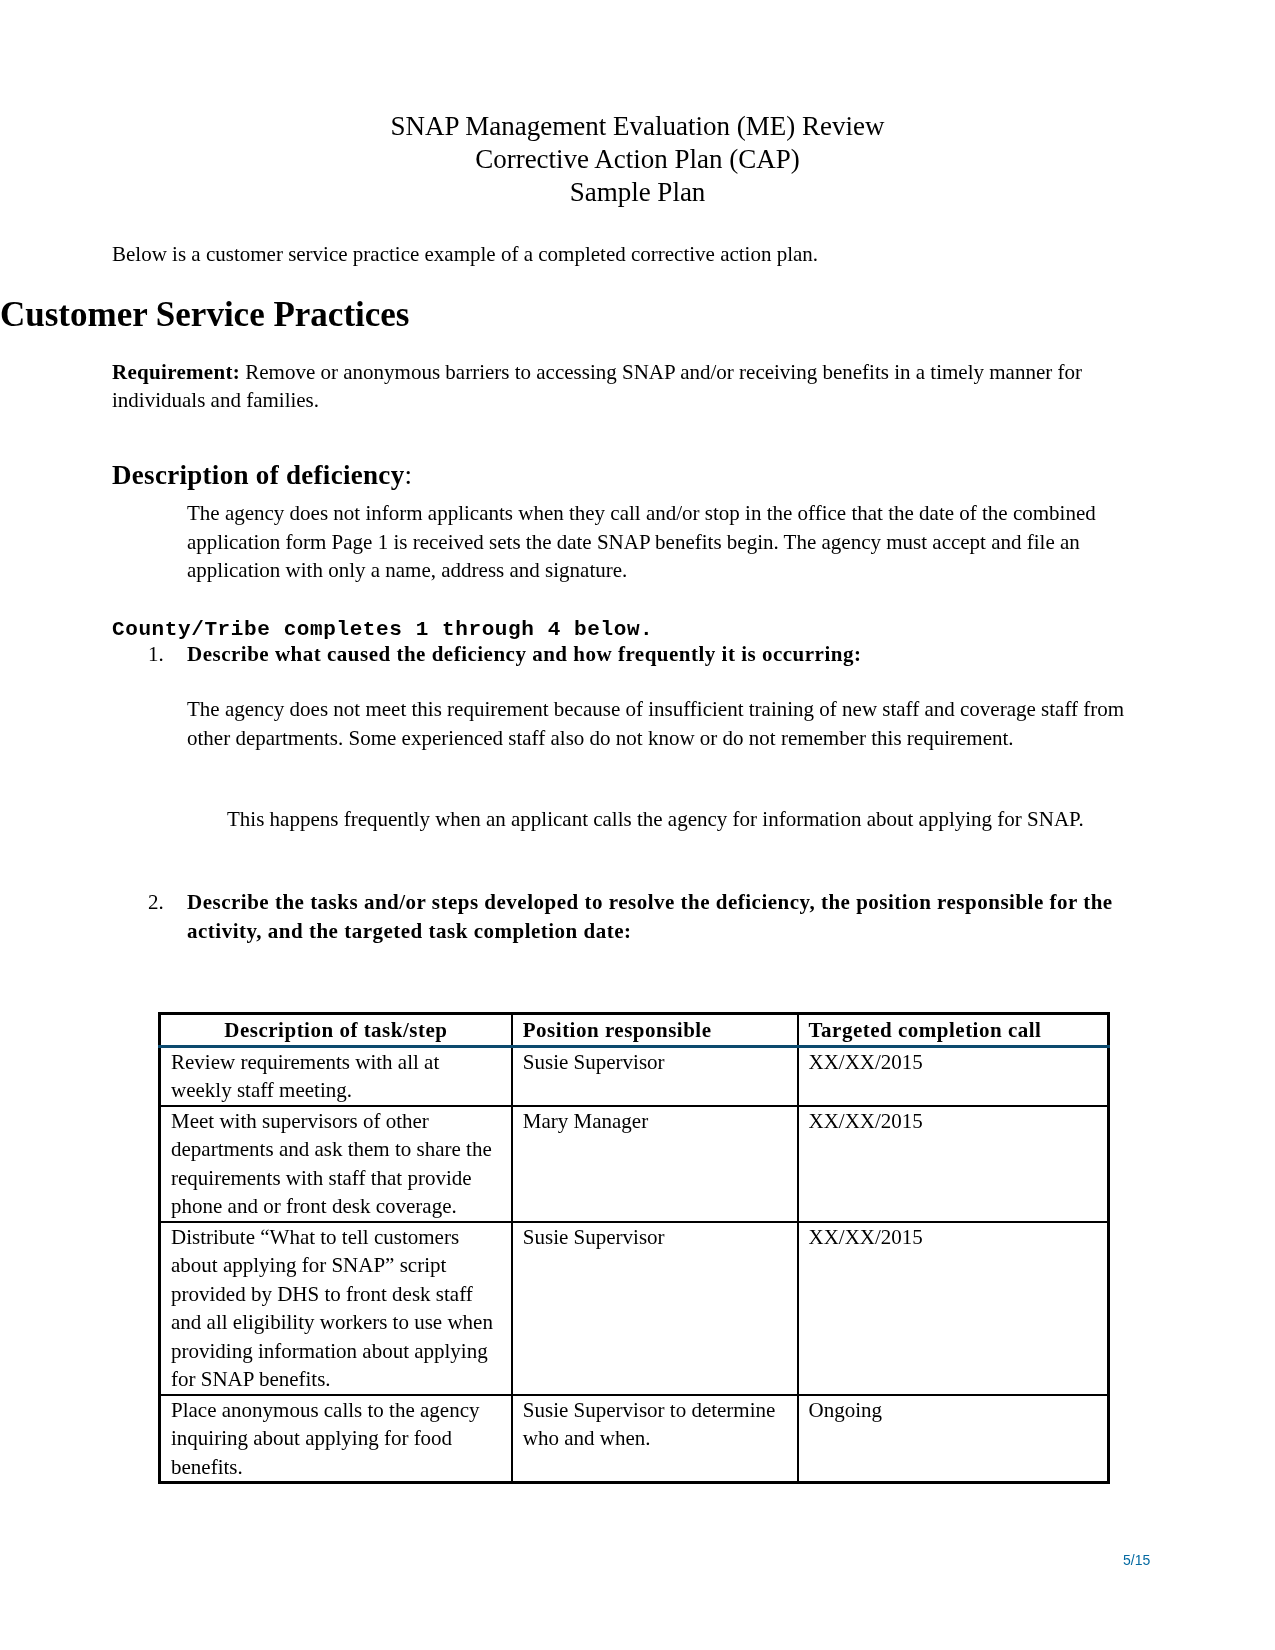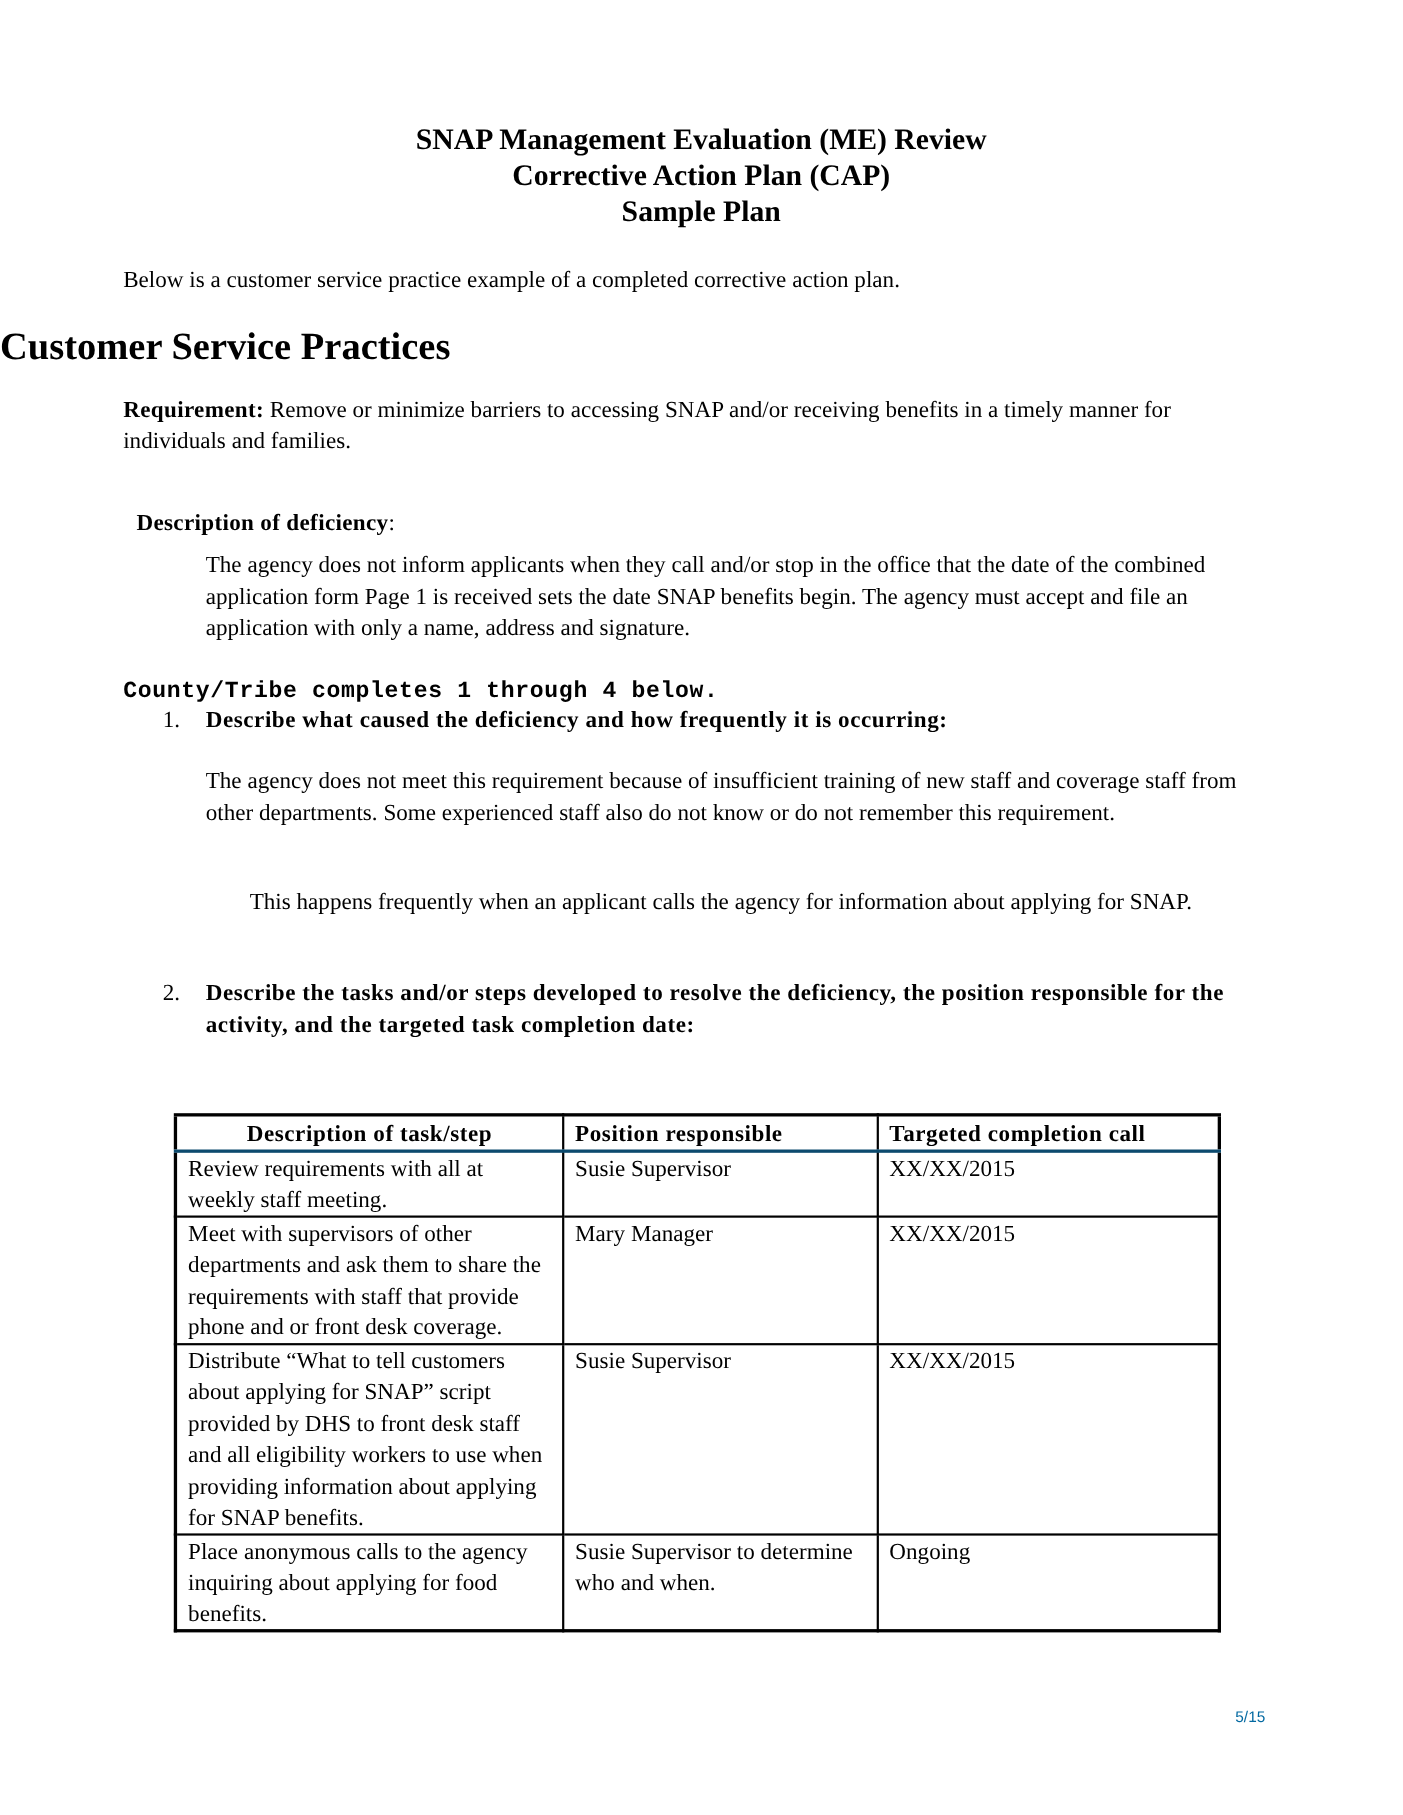--- a/index.html
+++ b/index.html
@@ -1,26 +1,26 @@
 <!DOCTYPE html>
 <html><head>
   <meta charset="utf-8">
   <style>
     html, body { margin: 0; padding: 0; background: #ffffff; }
     body { width: 1275px; height: 1650px; position: relative; overflow: hidden;
            font-family: "Liberation Serif", "DejaVu Serif", serif; color: #000; }
     .page { position: absolute; left: 0; top: 0; width: 1275px; height: 1650px; }
     .title-block { position: absolute; left: 0; width: 1275px; top: 110px; text-align: center; }
-    .title-line { font-weight: bold; font-size: 27px; line-height: 33px; display: block; }
+    .title-line { font-weight: normal; font-size: 27px; line-height: 33px; display: block; }
     .intro { position: absolute; left: 112px; top: 240px; font-size: 21px; line-height: 28px; }
     .section-heading { position: absolute; left: 0; width: 1275px; top: 298px; text-align: left;
                        font-weight: bold; font-size: 35px; line-height: 33px; }
     .requirement { position: absolute; left: 112px; top: 358px; width: 1040px; font-size: 21px; line-height: 28px; }
     .req-label { font-weight: bold; letter-spacing: 0.3px; }
-    .deficiency-label { position: absolute; left: 112px; top: 461px; font-size: 21px; line-height: 28px; margin-left: 12px; }
+    .deficiency-label { position: absolute; left: 112px; top: 461px; font-size: 27px; line-height: 28px; }
     .deficiency-label b { font-weight: bold; letter-spacing: 0.3px; }
     .deficiency-text { position: absolute; left: 187px; top: 499px; width: 980px; font-size: 21px; line-height: 28.5px; }
     .county { position: absolute; left: 112px; top: 616px; font-size: 21px; line-height: 28px; font-weight: bold; letter-spacing: 0.6px; font-family: Liberation Mono, monospace; }
     .item { position: absolute; left: 148px; font-size: 21px; line-height: 28.5px; }
     .item-num { position: absolute; left: 0; top: 0; }
     .item-body { position: absolute; left: 39px; top: 0; width: 985px; font-weight: bold; letter-spacing: 0.5px; }
     .para { position: absolute; left: 187px; width: 970px; font-size: 21px; line-height: 28.5px; }
     table.tasks { position: absolute; left: 158px; top: 1012px; width: 952px; border-collapse: collapse;
                   font-size: 21px; line-height: 28.5px; }
     table.tasks th, table.tasks td { border: 2px solid #000; vertical-align: top; text-align: left; padding: 0 10px; }
@@ -43,21 +43,21 @@
     <span class="title-line">SNAP Management Evaluation (ME) Review</span>
     <span class="title-line">Corrective Action Plan (CAP)</span>
     <span class="title-line">Sample Plan</span>
   </div>
 
   <div class="intro">Below is a customer service practice example of a completed corrective action plan.</div>
 
   <div class="section-heading">Customer Service Practices</div>
 
   <div class="requirement">
-    <span class="req-label">Requirement:</span><span> Remove or minimize barriers to accessing SNAP and/or receiving benefits in a timely manner for individuals and families.</span>
+    <span class="req-label">Requirement:</span><span> Remove or anonymous barriers to accessing SNAP and/or receiving benefits in a timely manner for individuals and families.</span>
   </div>
 
   <div class="deficiency-label">
     <b>Description of deficiency</b><span>:</span>
   </div>
 
   <div class="deficiency-text">The agency does not inform applicants when they call and/or stop in the office that the date of the combined application form Page 1 is received sets the date SNAP benefits begin. The agency must accept and file an application with only a name, address and signature.</div>
 
   <div class="county">County/Tribe completes 1 through 4 below.</div>
 

